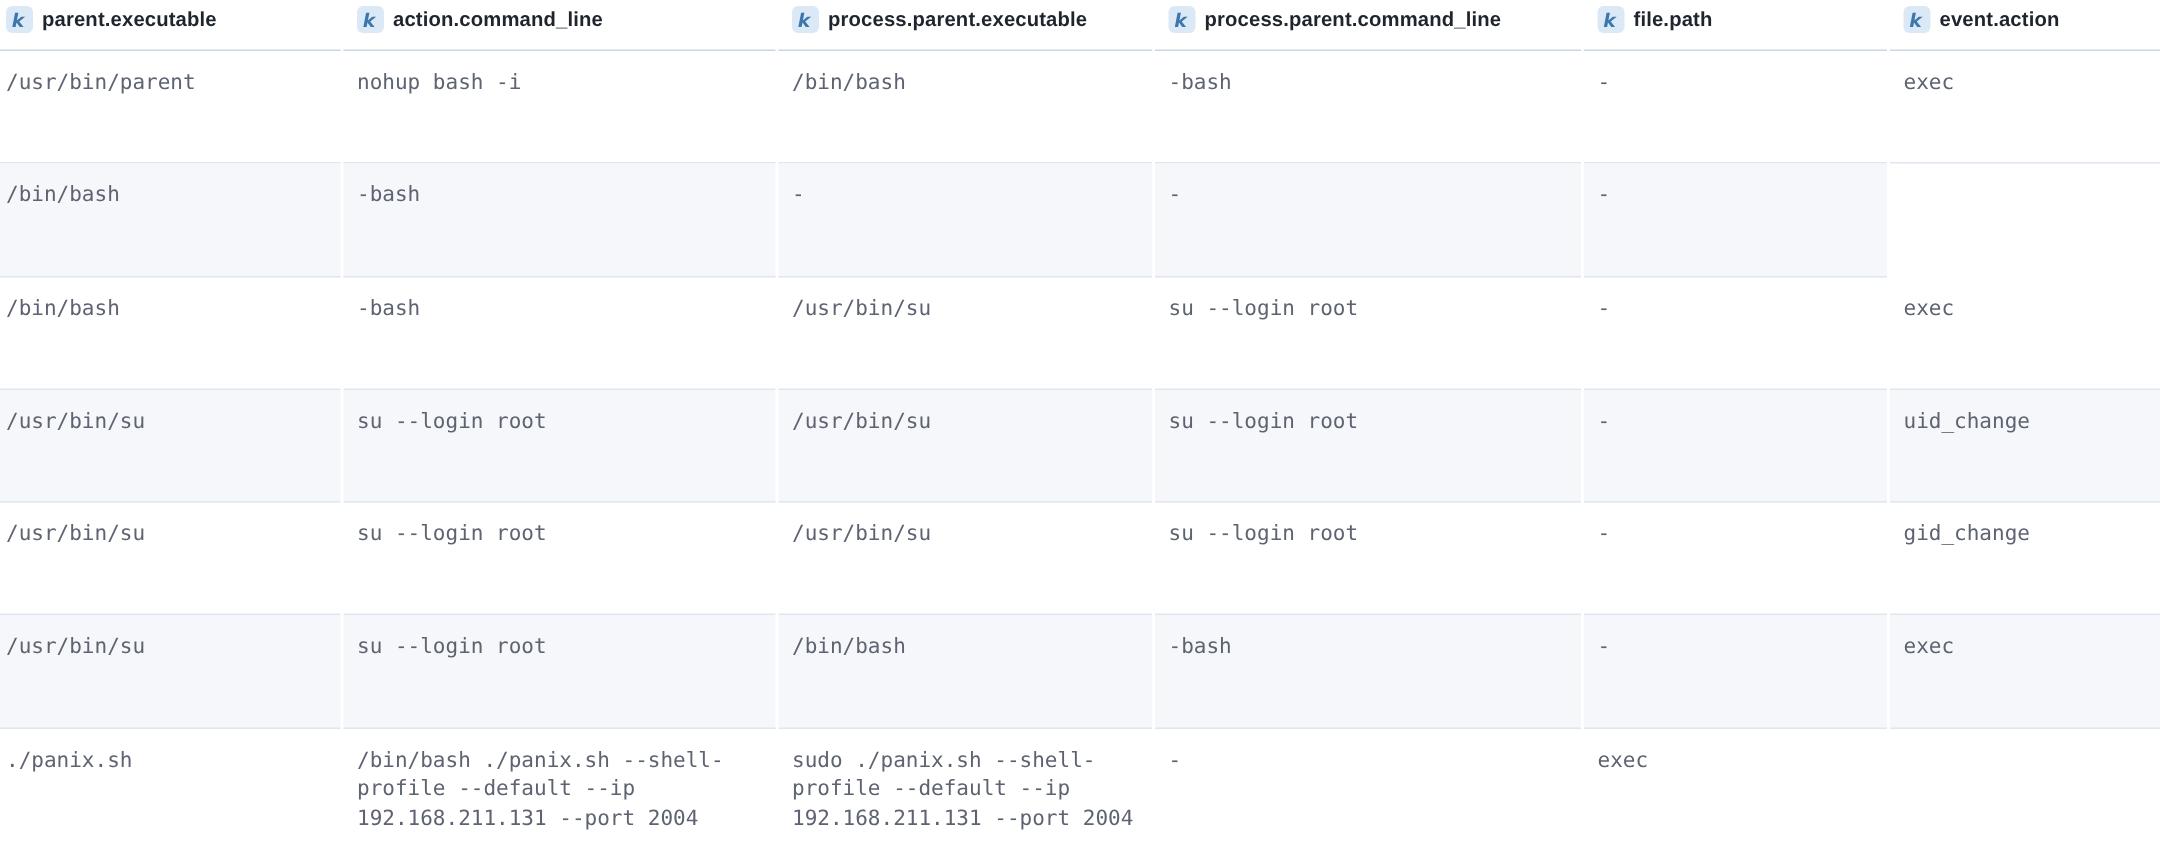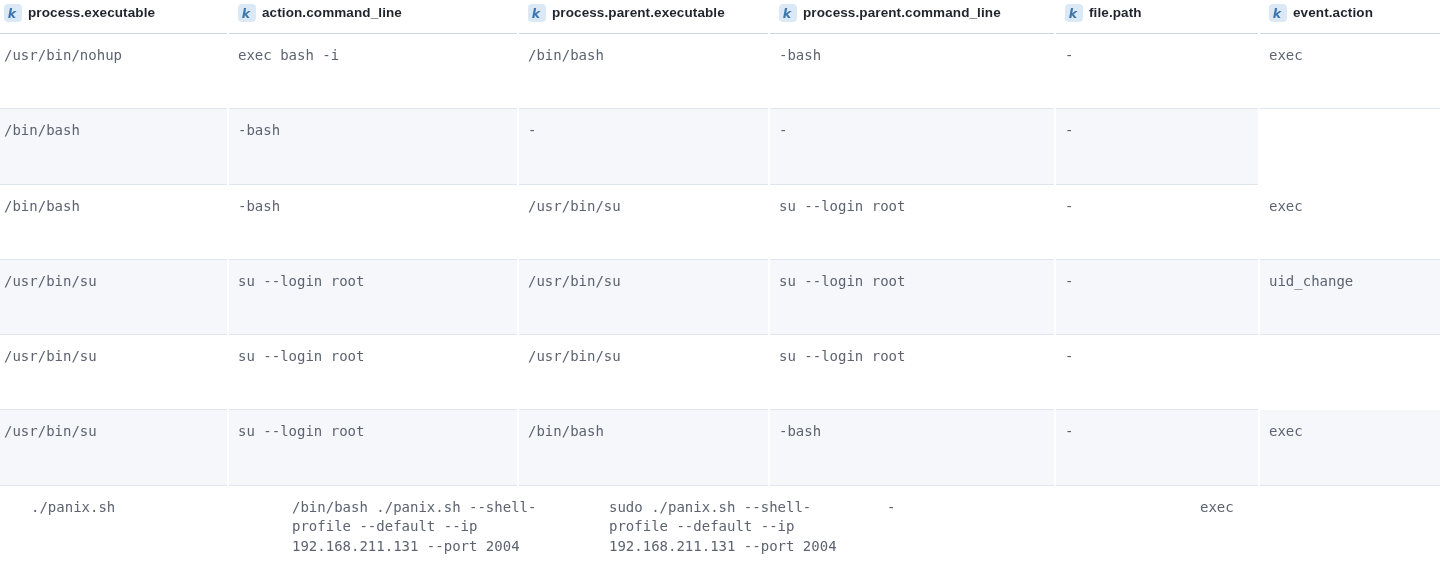--- a/index.html
+++ b/index.html
@@ -55,30 +55,30 @@
   .row .cell {
     padding: 12px 8px 0 9px;
     border-bottom: 1px solid var(--row-border, #e0e6ef);
     font-family: "DejaVu Sans Mono", monospace;
     font-size: 14px; line-height: 19.5px;
     color: var(--cell-text, #5d6370);
     white-space: normal; overflow-wrap: normal;
   }
   .row .cell:nth-child(1) { padding-left: 4px; }
   .row:nth-child(even) .cell { background: var(--stripe, #f5f7fa); }
-  .row:last-child .cell { border-bottom: none; margin-left: 27px; }
+  .row:last-child .cell { border-bottom: none; }
 </style>
 </head>
 <body>
 
 <div class="grid">
   <div class="header-row" id="header-row">
   <div class="cell header-cell">
     <span class="token">k</span>
-    <span class="h-label">process.executable</span>
+    <span class="h-label">parent.executable</span>
   </div>
 
   <div class="cell header-cell">
     <span class="token">k</span>
     <span class="h-label">action.command_line</span>
   </div>
 
   <div class="cell header-cell">
     <span class="token">k</span>
     <span class="h-label">process.parent.executable</span>
@@ -94,23 +94,23 @@
     <span class="h-label">file.path</span>
   </div>
 
   <div class="cell header-cell">
     <span class="token">k</span>
     <span class="h-label">event.action</span>
   </div>
 </div>
   <div id="rows-container">
   <div class="row">
-  <div class="cell">/usr/bin/nohup</div>
-
-  <div class="cell">exec bash -i</div>
+  <div class="cell">/usr/bin/parent</div>
+
+  <div class="cell">nohup bash -i</div>
 
   <div class="cell">/bin/bash</div>
 
   <div class="cell">-bash</div>
 
   <div class="cell">-</div>
 
   <div class="cell">exec</div>
 </div>
 
@@ -159,20 +159,21 @@
   <div class="cell">/usr/bin/su</div>
 
   <div class="cell">su --login root</div>
 
   <div class="cell">/usr/bin/su</div>
 
   <div class="cell">su --login root</div>
 
   <div class="cell">-</div>
 
+  <div class="cell">gid_change</div>
 </div>
 
   <div class="row">
   <div class="cell">/usr/bin/su</div>
 
   <div class="cell">su --login root</div>
 
   <div class="cell">/bin/bash</div>
 
   <div class="cell">-bash</div>

